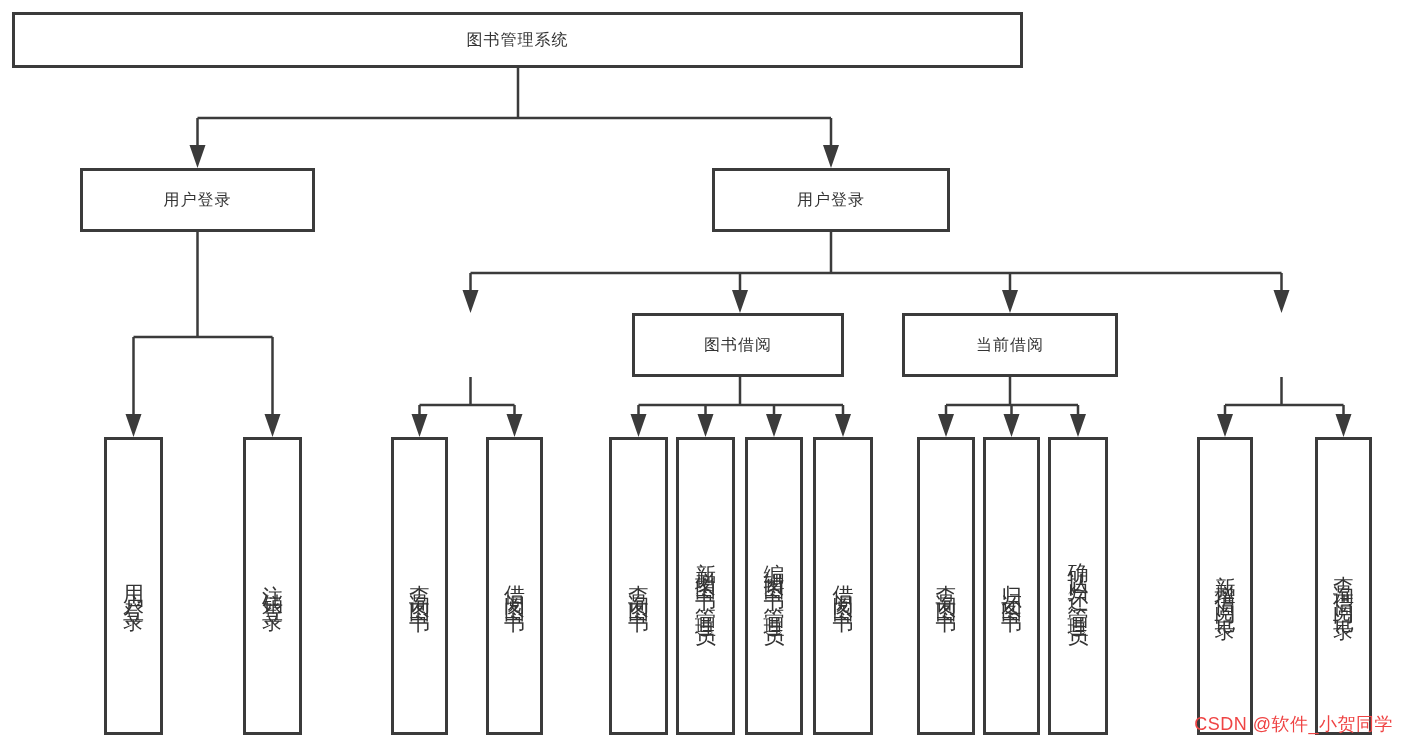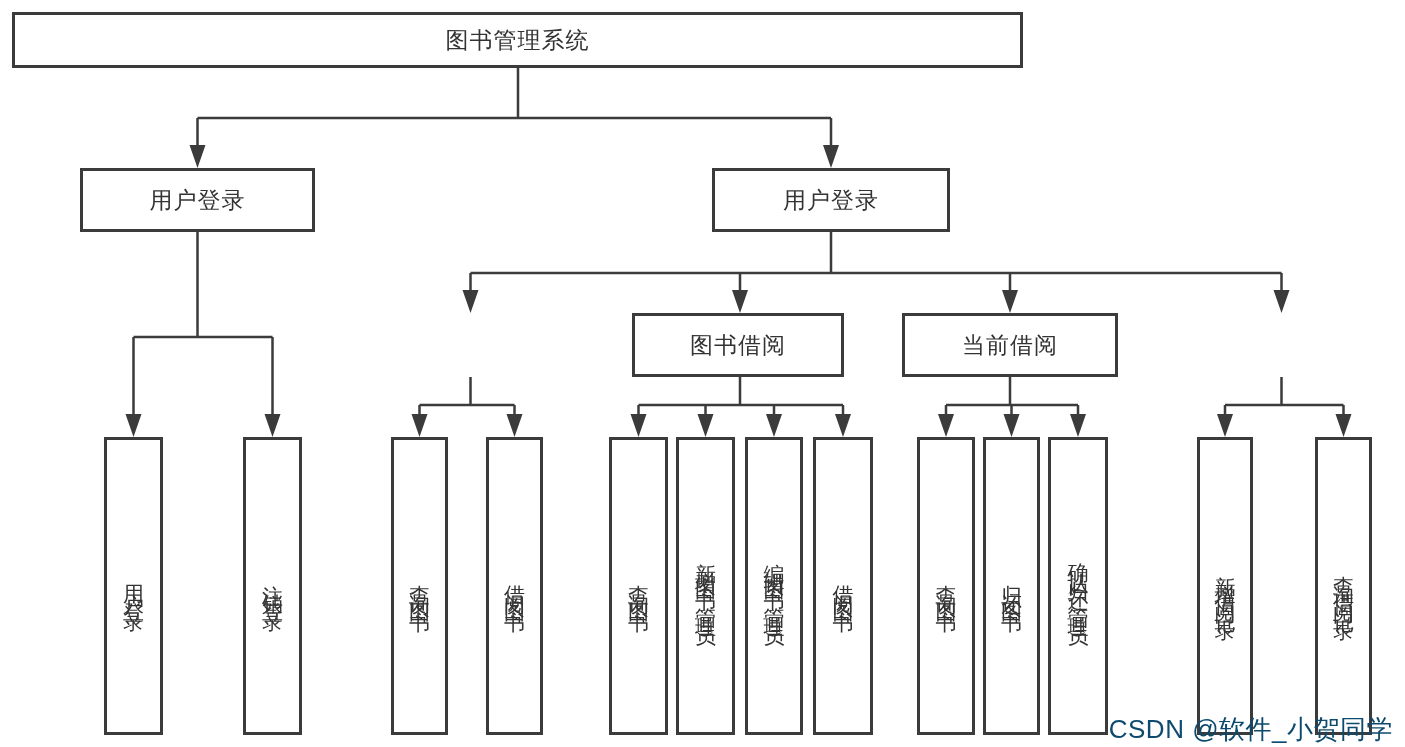--- a/index.html
+++ b/index.html
@@ -22,21 +22,21 @@
     position: absolute;
     box-sizing: border-box;
     border: 3px solid var(--line);
     background: #ffffff;
     display: flex;
     align-items: center;
     justify-content: center;
     z-index: 2;
   }
   .hnode > span {
-    font-size: 23px;
+    font-size: 16px;
     letter-spacing: 1px;
     color: var(--text);
     white-space: nowrap;
   }
   .leaf {
     position: absolute;
     top: 437px;
     height: 298px;
     box-sizing: border-box;
     border: 3px solid var(--line);
@@ -52,23 +52,23 @@
     font-size: 21px;
     letter-spacing: 9px;
     line-height: 1.05;
     color: var(--text);
     white-space: nowrap;
   }
   #watermark {
     position: absolute;
     top: 712px;
     right: 12px;
-    font-size: 26px;
+    font-size: 18px;
     letter-spacing: 0.5px;
-    color: #0c4a6e;
+    color: #ef4444;
     z-index: 6;
     white-space: nowrap;
   }
 </style>
 </head>
 <body>
 
 <div id="stage">
 
   <svg id="connectors" viewBox="0 0 1405 747" xmlns="http://www.w3.org/2000/svg" aria-hidden="true">

